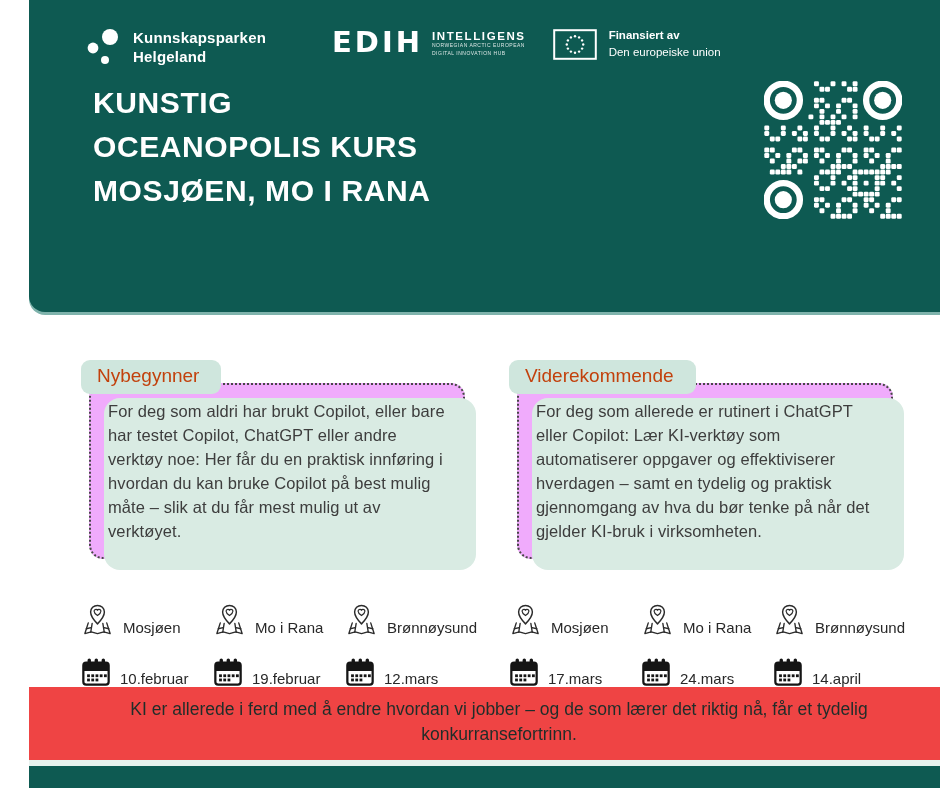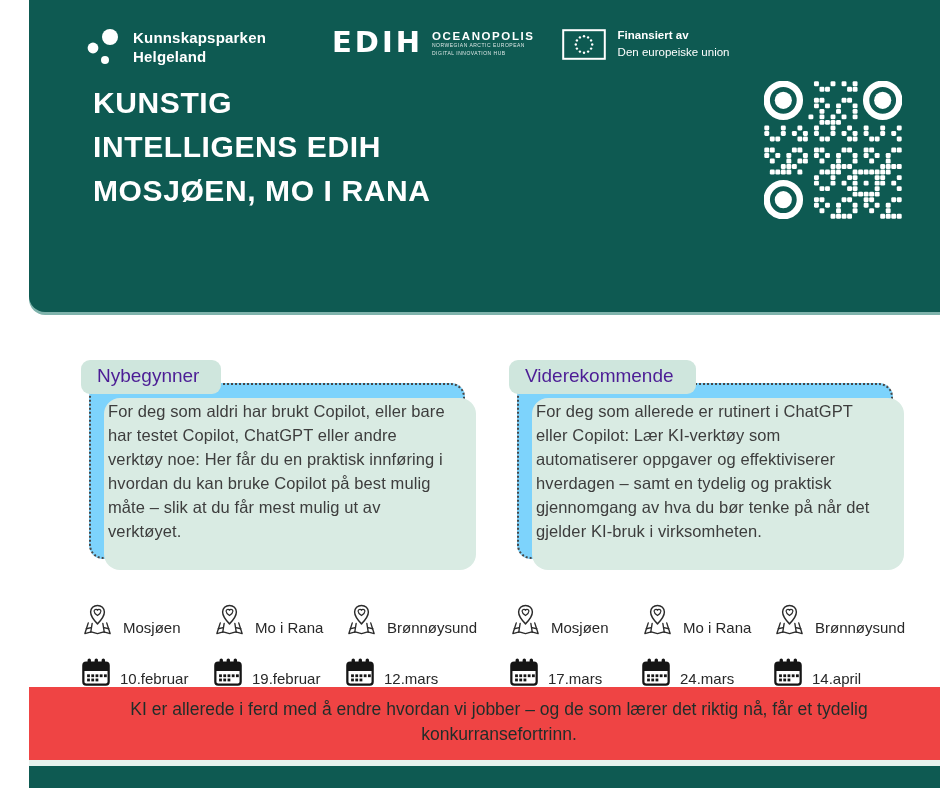--- a/index.html
+++ b/index.html
@@ -25,24 +25,24 @@
   .hero{display:flex;justify-content:space-between;padding:12px 65px 0 64px;}
   .page-title{margin:0;font-size:30px;line-height:44px;font-weight:800;letter-spacing:.6px;}
   .page-title span{display:block;}
   .signup{width:140px;}
   .signup-label{font-size:19px;font-weight:700;margin:0 0 7px 0;white-space:nowrap;}
 
   
   .main{flex:1;padding:48px 64px 0 52px;box-sizing:border-box;}
   .columns{display:flex;gap:32px;}
   .col{width:396px;box-sizing:border-box;}
-  .pill{display:inline-block;background:#CFE6DD;color:#4c1d95;font-size:19px;
+  .pill{display:inline-block;background:#CFE6DD;color:#c2410c;font-size:19px;
         padding:5px 22px 7px 16px;border-radius:9px;position:relative;z-index:2;}
   .cardwrap{position:relative;margin:-11px 12px 0 8px;}
-  .card{position:relative;background:#7dd3fc;border:2px dotted #474747;border-radius:14px;
+  .card{position:relative;background:#f0abfc;border:2px dotted #474747;border-radius:14px;
         padding:14px 17px;z-index:1;}
   .card::after{content:"";position:absolute;top:13px;left:13px;right:-13px;bottom:-13px;
                background:#D9EBE3;border-radius:16px;z-index:-1;}
   .desc{margin:0;font-size:16.5px;line-height:24px;color:#3d3d3d;letter-spacing:.1px;}
 
   .meta{margin-top:44px;}
   .row{display:flex;}
   .row + .row{margin-top:21px;}
   .item{flex:1;display:flex;align-items:flex-end;gap:9px;min-width:0;}
   .item-label{font-size:15px;color:#282828;white-space:nowrap;}
@@ -70,21 +70,21 @@
         </svg>
         <div class="kp-text">
           <span>Kunnskapsparken</span><br>
           <span>Helgeland</span>
         </div>
       </div>
 
       <div class="edih">
         <div class="edih-name">EDIH</div>
         <div class="edih-right">
-          <div class="edih-brand">OCEANOPOLIS</div>
+          <div class="edih-brand">INTELLIGENS</div>
           <div class="edih-sub">
             <span>NORWEGIAN ARCTIC EUROPEAN</span><br>
             <span>DIGITAL INNOVATION HUB</span>
           </div>
         </div>
       </div>
 
       <div class="eu">
         <svg class="icon" width="44" height="31" viewBox="0 0 44 31" id="euflag">
           <rect x="1.2" y="1.2" width="41.6" height="28.6" fill="none" stroke="#fff" stroke-width="2"></rect>
@@ -104,21 +104,21 @@
         <div class="eu-text">
           <span class="b">Finansiert av</span>
           <span>Den europeiske union</span>
         </div>
       </div>
     </div>
 
     <div class="hero">
       <h1 class="page-title">
         <span>KUNSTIG</span>
-        <span>INTELLIGENS EDIH</span>
+        <span>OCEANOPOLIS KURS</span>
         <span>MOSJØEN, MO I RANA</span>
       </h1>
       <div class="signup">
         <svg id="qr" width="138" height="138" viewBox="0 0 138 138">
             <rect x="49.97999999999999" y="0.3" width="4.92" height="4.92" rx="1.3" fill="#fff"></rect>
             <rect x="66.53999999999999" y="0.3" width="4.92" height="4.92" rx="1.3" fill="#fff"></rect>
             <rect x="77.58" y="0.3" width="4.92" height="4.92" rx="1.3" fill="#fff"></rect>
             <rect x="88.61999999999999" y="0.3" width="4.92" height="4.92" rx="1.3" fill="#fff"></rect>
             <rect x="55.49999999999999" y="5.819999999999999" width="4.92" height="4.92" rx="1.3" fill="#fff"></rect>
             <rect x="61.019999999999996" y="5.819999999999999" width="4.92" height="4.92" rx="1.3" fill="#fff"></rect>

